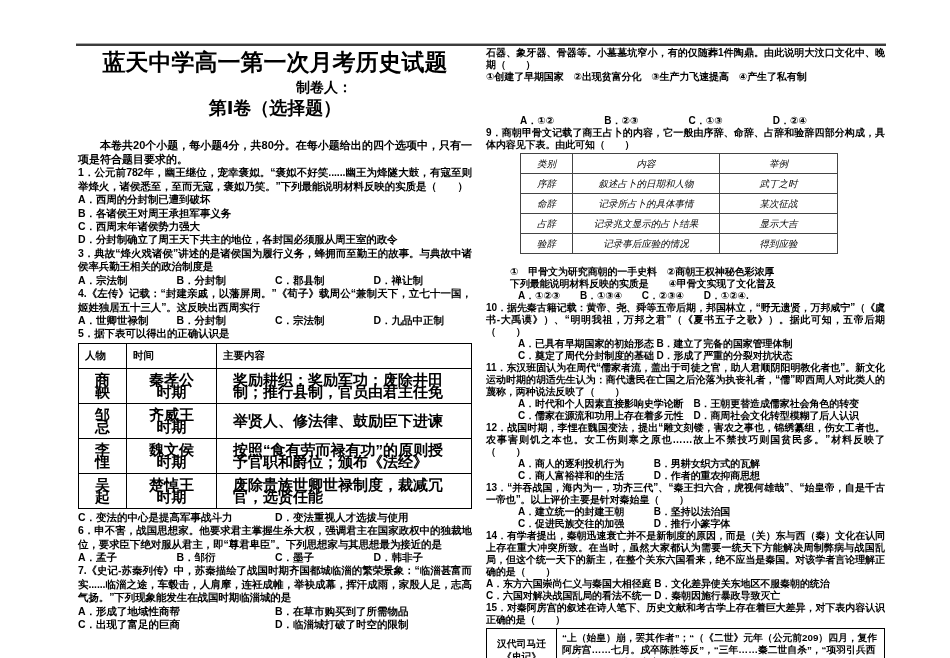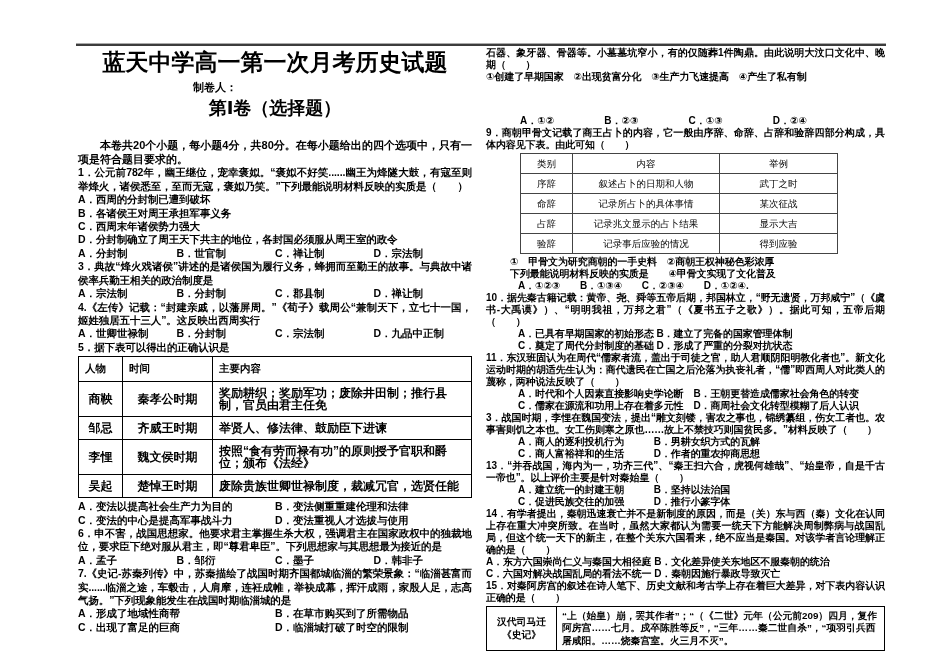--- a/index.html
+++ b/index.html
@@ -12,36 +12,36 @@
   .topline{position:absolute;left:76px;top:43px;width:810px;height:0;
     border-top:1px solid #aaa;border-bottom:2px solid #3c3c3c;}
   .col{position:absolute;top:47px;}
   .col-left{left:78px;width:394px;}
   .col-right{left:486px;width:399px;}
   p{margin:0;}
   .q,.opt{font-size:10.5px;line-height:13.4px;font-weight:bold;
     text-align:justify;letter-spacing:-0.1px;}
   .col-right .q,.col-right .opt,.col-right .optrow{font-size:10px;line-height:12px;}
   .title{font-size:23px;font-weight:bold;text-align:center;margin:1px 0 3px 0;line-height:1.25;}
-  .maker{font-size:11px;font-weight:bold;text-align:center;padding-right:120px;line-height:15px;}
+  .maker{font-size:14px;font-weight:bold;text-align:right;padding-right:120px;line-height:15px;}
   .section{font-size:18px;font-weight:bold;text-align:center;margin:2px 0 3px 0;line-height:1.25;}
   .intro{font-size:11px;line-height:13.6px;font-weight:bold;text-align:justify;text-indent:2em;margin-top:20px;}
   .optrow{display:flex;font-size:10.5px;line-height:13.4px;font-weight:bold;}
   .optrow span{flex:1;white-space:nowrap;}
   .ind1{padding-left:24px;}
   .ind2{padding-left:32px;}
   .optspread{padding-left:34px;padding-right:28px;margin-top:32px;}
   table{border-collapse:collapse;width:100%;}
   td,th{border:1px solid #000;font-weight:bold;vertical-align:middle;}
   .tbl5{margin:2px 0 2px 0;}
   .tbl5 th{font-size:10.5px;text-align:left;padding:5px 6px;}
-  .tbl5 td{font-size:12px;padding:5px 6px;line-height:12px;}
+  .tbl5 td{font-size:15px;padding:5px 16px;line-height:12px;}
   .tbl5 .c{text-align:center;}
   .tbl5 col.w1{width:44px;} .tbl5 col.w2{width:90px;}
-  .tbl9{width:318px;margin:2px 0 2px 34px;}
+  .tbl9{width:318px;margin:2px 0 12px 34px;font-style:italic;}
   .tbl9 th,.tbl9 td{font-weight:normal;font-size:9.5px;text-align:center;
     padding:4px 3px;line-height:11px;border:1px solid #444;}
   .tbl9 col.w1{width:52px;} .tbl9 col.w3{width:118px;}
   .tbl15{margin:2px 0;}
   .tbl15 td{font-size:9.8px;line-height:12.4px;padding:3px 5px;}
   .tbl15 .c{text-align:center;}
   .tbl15 col.w1{width:70px;}
 </style>
 </head>
 <body>
@@ -54,26 +54,20 @@
     <p class="maker">制卷人：</p>
     <div class="section">第Ⅰ卷（选择题）</div>
     <p class="intro">本卷共20个小题，每小题4分，共80分。在每小题给出的四个选项中，只有一项是符合题目要求的。</p>
 
     <p class="q">1．公元前782年，幽王继位，宠幸褒姒。“褒姒不好笑......幽王为烽隧大鼓，有寇至则举烽火，诸侯悉至，至而无寇，褒姒乃笑。”下列最能说明材料反映的实质是（　　）</p>
     <p class="opt">A．西周的分封制已遭到破坏</p>
     <p class="opt">B．各诸侯王对周王承担军事义务</p>
     <p class="opt">C．西周末年诸侯势力强大</p>
     <p class="opt">D．分封制确立了周王天下共主的地位，各封国必须服从周王室的政令</p>
 
-    <div class="optrow">
-      <span>A．分封制</span>
-      <span>B．世官制</span>
-      <span>C．禅让制</span>
-      <span>D．宗法制</span>
-    </div>
 
     <p class="q">3．典故“烽火戏诸侯”讲述的是诸侯国为履行义务，蜂拥而至勤王的故事。与典故中诸侯率兵勤王相关的政治制度是</p>
     <div class="optrow">
       <span>A．宗法制</span>
       <span>B．分封制</span>
       <span>C．郡县制</span>
       <span>D．禅让制</span>
     </div>
 
     <p class="q">4.《左传》记载：“封建亲戚，以藩屏周。”《荀子》载周公“兼制天下，立七十一国，姬姓独居五十三人”。这反映出西周实行</p>
@@ -113,24 +107,20 @@
         <td>按照“食有劳而禄有功”的原则授予官职和爵位；颁布《法经》</td>
       </tr>
       <tr>
         <td class="c">吴起</td>
         <td class="c">楚悼王时期</td>
         <td>废除贵族世卿世禄制度，裁减冗官，选贤任能</td>
       </tr>
     </tbody>
       </table>
     <div class="optrow">
-      <span>A．变法以提高社会生产力为目的</span>
-      <span>B．变法侧重重建伦理和法律</span>
-    </div>
-    <div class="optrow">
       <span>C．变法的中心是提高军事战斗力</span>
       <span>D．变法重视人才选拔与使用</span>
     </div>
 
     <p class="q">6．申不害，战国思想家。他要求君主掌握生杀大权，强调君主在国家政权中的独裁地位，要求臣下绝对服从君主，即“尊君卑臣”。下列思想家与其思想最为接近的是</p>
     <div class="optrow">
       <span>A．孟子</span>
       <span>B．邹衍</span>
       <span>C．墨子</span>
       <span>D．韩非子</span>
@@ -198,21 +188,21 @@
     <p class="opt ind2">A．①②③　　B．①③④　　C．②③④　　D．①②④.</p>
 
     <p class="q">10．据先秦古籍记载：黄帝、尧、舜等五帝后期，邦国林立，“野无遗贤，万邦咸宁”（《虞书-大禹谟》）、“明明我祖，万邦之君”（《夏书五子之歌》）。据此可知，五帝后期（　　）</p>
     <p class="opt ind2">A．已具有早期国家的初始形态 B．建立了完备的国家管理体制</p>
     <p class="opt ind2">C．奠定了周代分封制度的基础 D．形成了严重的分裂对抗状态</p>
 
     <p class="q">11．东汉班固认为在周代“儒家者流，盖出于司徒之官，助人君顺阴阳明教化者也”。新文化运动时期的胡适先生认为：商代遗民在亡国之后沦落为执丧礼者，“儒”即西周人对此类人的蔑称，两种说法反映了（　　）</p>
     <p class="opt ind2">A．时代和个人因素直接影响史学论断　B．王朝更替造成儒家社会角色的转变</p>
     <p class="opt ind2">C．儒家在源流和功用上存在着多元性　D．商周社会文化转型模糊了后人认识</p>
 
-    <p class="q">3．战国时期，李悝在魏国变法，提出“雕文刻镂，害农之事也，锦绣纂组，伤女工者也。农事害则饥之本也。女工伤则寒之原也……故上不禁技巧则国贫民多。”材料反映了（　　）</p>
+    <p class="q">12．战国时期，李悝在魏国变法，提出“雕文刻镂，害农之事也，锦绣纂组，伤女工者也。农事害则饥之本也。女工伤则寒之原也……故上不禁技巧则国贫民多。”材料反映了（　　）</p>
     <p class="opt ind2">A．商人的逐利投机行为　　　B．男耕女织方式的瓦解</p>
     <p class="opt ind2">C．商人富裕祥和的生活　　　D．作者的重农抑商思想</p>
 
     <p class="q">13．“并吞战国，海内为一，功齐三代”、“秦王扫六合，虎视何雄哉”、“始皇帝，自是千古一帝也”。以上评价主要是针对秦始皇（　　）</p>
     <p class="opt ind2">A．建立统一的封建王朝　　　B．坚持以法治国</p>
     <p class="opt ind2">C．促进民族交往的加强　　　D．推行小篆字体</p>
 
     <p class="q">14．有学者提出，秦朝迅速衰亡并不是新制度的原因，而是（关）东与西（秦）文化在认同上存在重大冲突所致。在当时，虽然大家都认为需要一统天下方能解决周制弊病与战国乱局，但这个统一天下的新主，在整个关东六国看来，绝不应当是秦国。对该学者言论理解正确的是（　　）</p>
     <p class="opt">A．东方六国崇尚仁义与秦国大相径庭 B．文化差异使关东地区不服秦朝的统治</p>
     <p class="opt">C．六国对解决战国乱局的看法不统一 D．秦朝因施行暴政导致灭亡</p>

